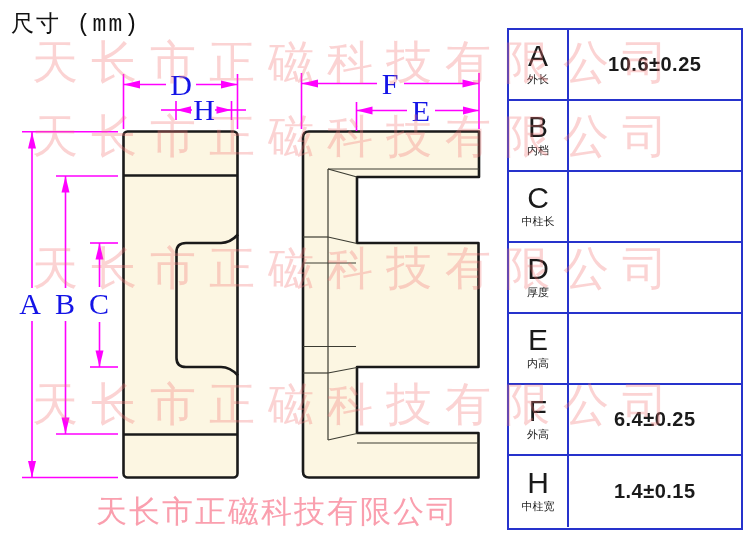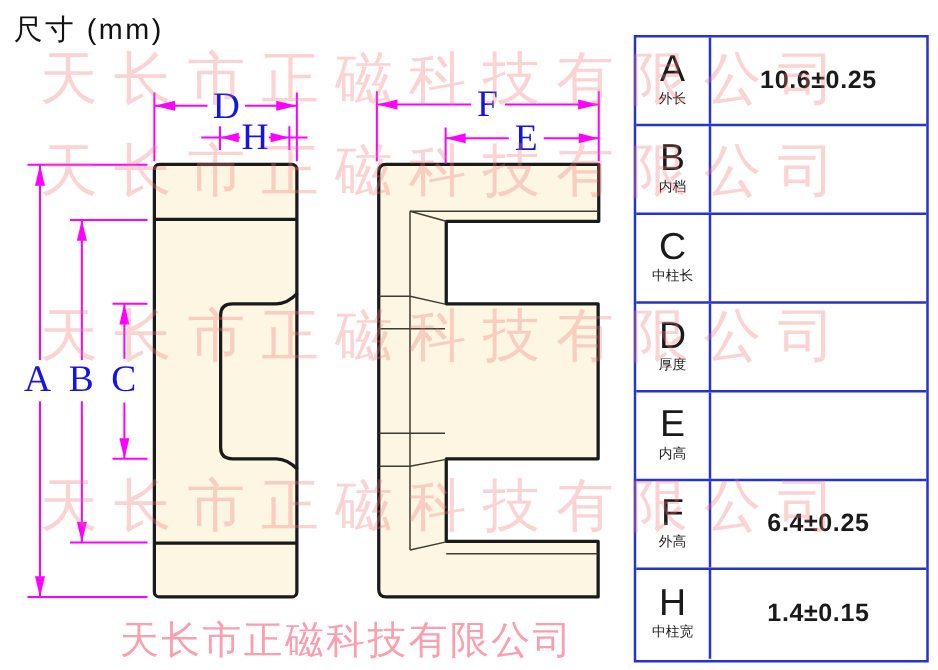--- a/index.html
+++ b/index.html
@@ -1,19 +1,19 @@
 <!DOCTYPE html>
 <html><head>
 <meta charset="utf-8">
 <style>
   html,body{margin:0;padding:0;}
   body{width:750px;height:536px;position:relative;background:#ffffff;overflow:hidden;
        font-family:"Liberation Sans",sans-serif;}
   .abs{position:absolute;}
-  #page-title{left:11px;top:8px;font-family:Liberation Sans, sans-serif;font-size:23px;
+  #page-title{left:11px;top:8px;font-family:Liberation Mono, monospace;font-size:23px;
       color:#111;letter-spacing:2px;z-index:5;}
   #drawing-svg{left:0;top:0;z-index:4;}
   .dimlabel{font-family:"Liberation Serif",serif;font-size:30px;color:#1414e6;
       transform:translate(-50%,-50%);z-index:6;line-height:1;}
   
   .wm-row{left:32px;font-size:46px;line-height:50px;letter-spacing:13px;white-space:nowrap;
       color:rgba(242,118,118,0.32);z-index:40;pointer-events:none;
       font-family:"Liberation Sans",sans-serif;}
   #wm-1{top:37px;} #wm-2{top:111px;} #wm-3{top:243px;} #wm-4{top:379px;}
   #footer-watermark{left:90px;top:494px;width:375px;text-align:center;font-size:31px;

